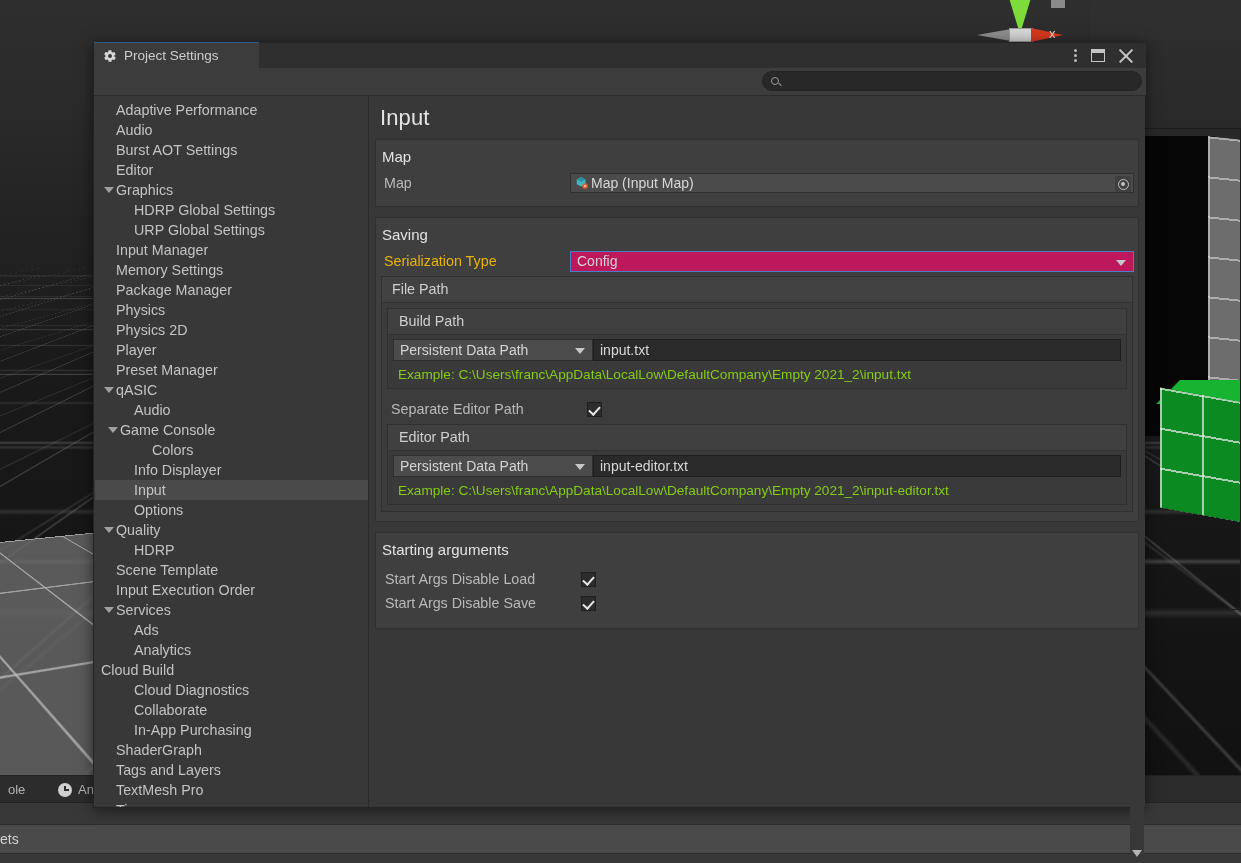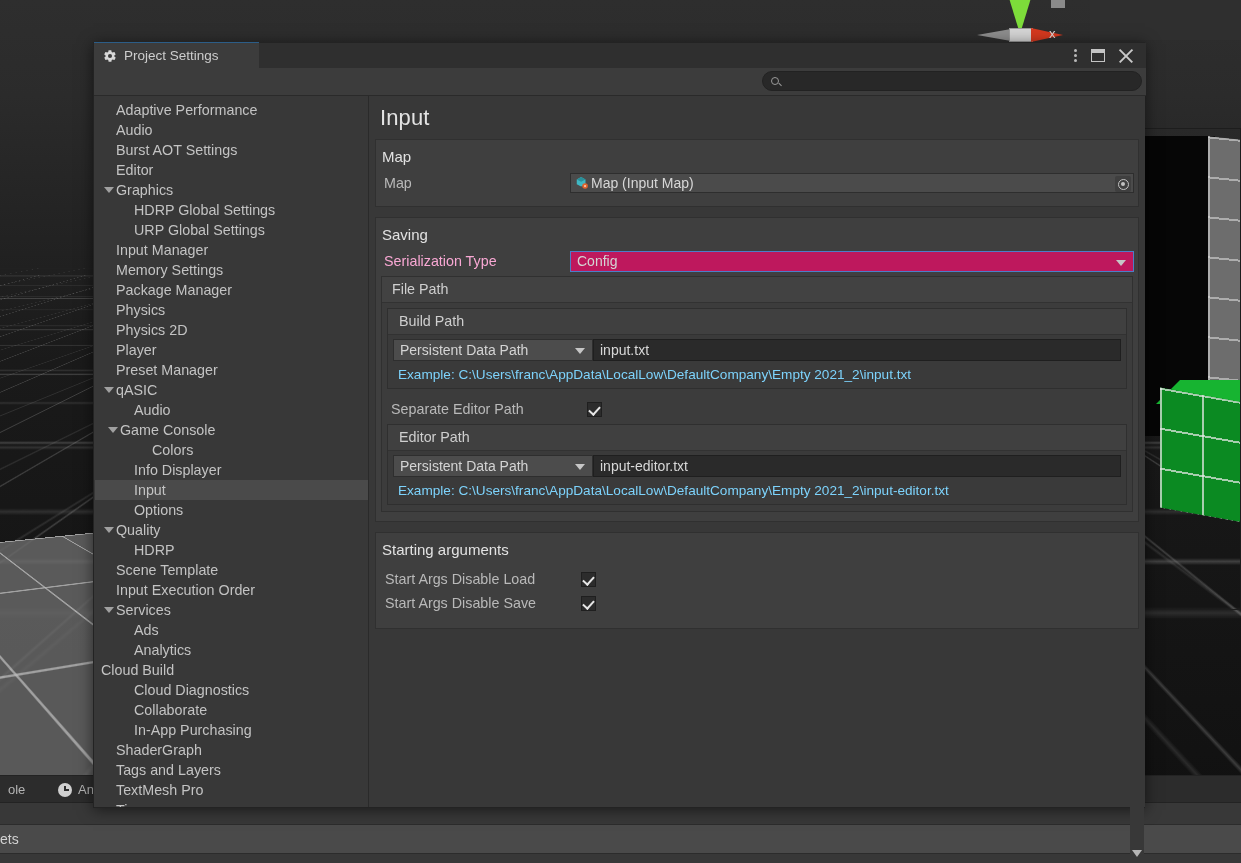--- a/index.html
+++ b/index.html
@@ -266,21 +266,21 @@
   }
   .group {
     background: #3f3f3f; border: 1px solid #303030; margin-bottom: 10px;
     padding: 6px 0 9px 0;
   }
   .group-title {
     font-size: 15px; color: #e2e2e2; padding: 2px 0 7px 6px;
   }
   .row { display: flex; align-items: center; height: 22px; margin-bottom: 3px; padding: 0 4px; }
   .row-label { color: #b9b9b9; font-size: 14.3px; width: 190px; padding-left: 4px; }
-  .row-label.link { color: #f9a8d4; }
+  .row-label.link { color: #eab308; }
 
   .objfield {
     flex: 1; height: 20px; background: #4b4b4b; border: 1px solid #2e2e2e;
     display: flex; align-items: center; gap: 2px; padding-left: 4px;
     color: #d7d7d7; font-size: 14px; position: relative;
   }
   .so-icon { width: 14px; height: 14px; flex: 0 0 14px; }
   .picker {
     position: absolute; right: 2px; top: 2px; width: 16px; height: 16px;
     display: flex; align-items: center; justify-content: center;
@@ -329,21 +329,21 @@
     width: 200px; height: 22px; background: #4c4c4c; border: 1px solid #2e2e2e;
     display: flex; align-items: center; padding: 0 6px; color: #d4d4d4; font-size: 14px;
     position: relative; cursor: pointer;
   }
   .path-input {
     flex: 1; height: 22px; background: #2a2a2a; border: 1px solid #1f1f1f;
     color: #d8d8d8; font-size: 14px; padding: 0 6px; outline: none;
     font-family: "Liberation Sans", sans-serif;
   }
   .example {
-    color: #7dd3fc; font-size: 13.6px; padding: 6px 0 6px 10px;
+    color: #84cc16; font-size: 13.6px; padding: 6px 0 6px 10px;
   }
 
   .chkrow { display: flex; align-items: center; padding: 6px 0 2px 9px; }
   .chkrow .cl { color: #b9b9b9; font-size: 14.3px; width: 196px; }
   .chk {
     width: 15px; height: 15px; background: #2c2c2c; border: 1px solid #1f1f1f;
     position: relative; cursor: pointer;
   }
   .chk.on::after {
     content: ''; position: absolute; left: 3px; top: 1px;

